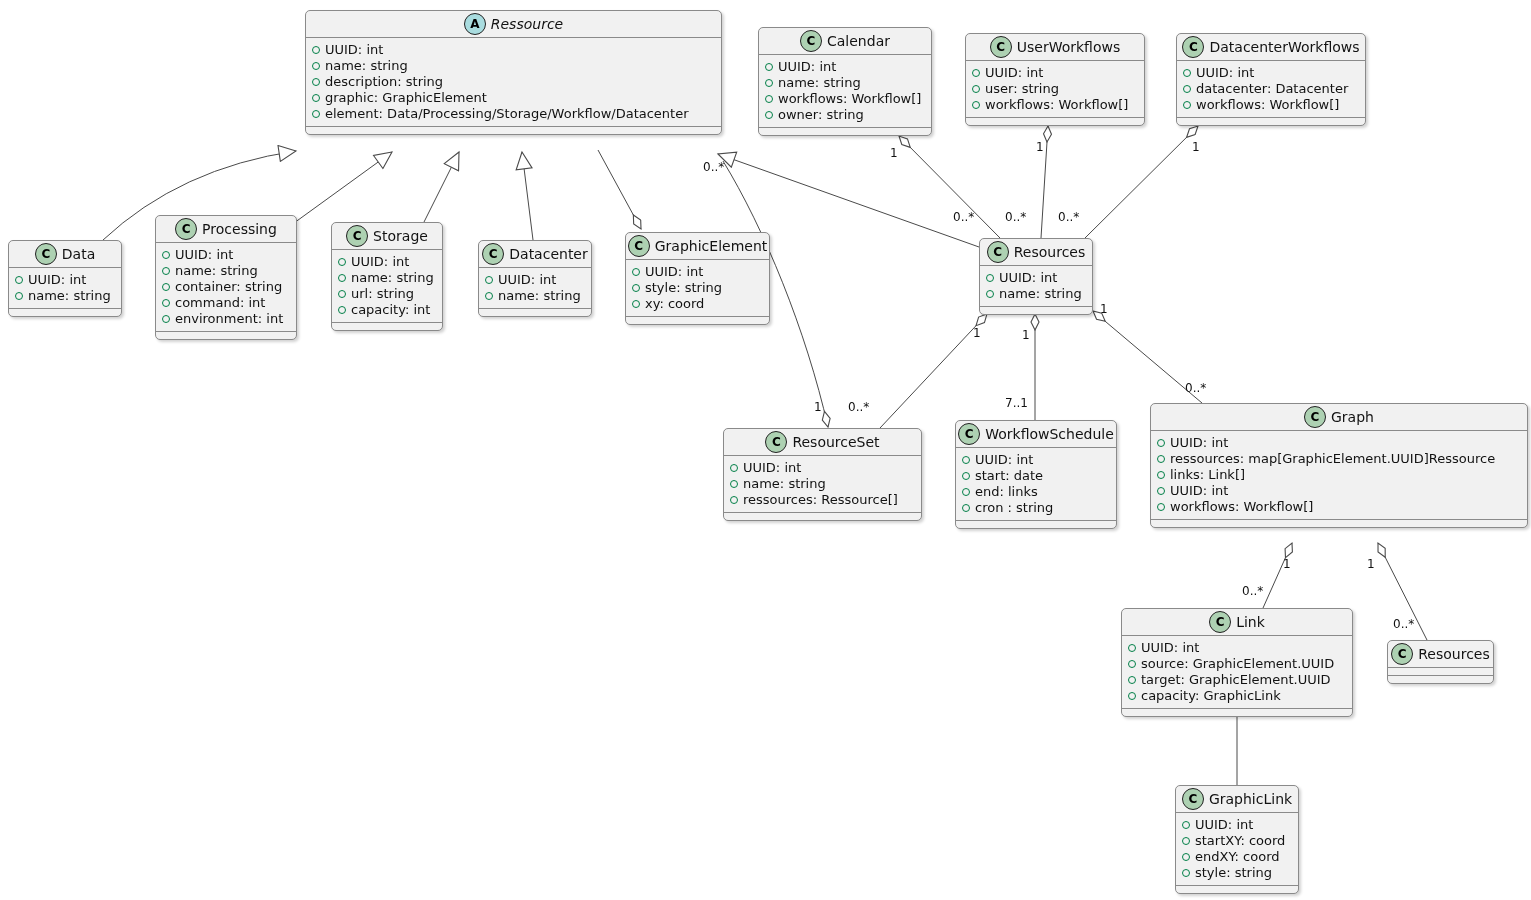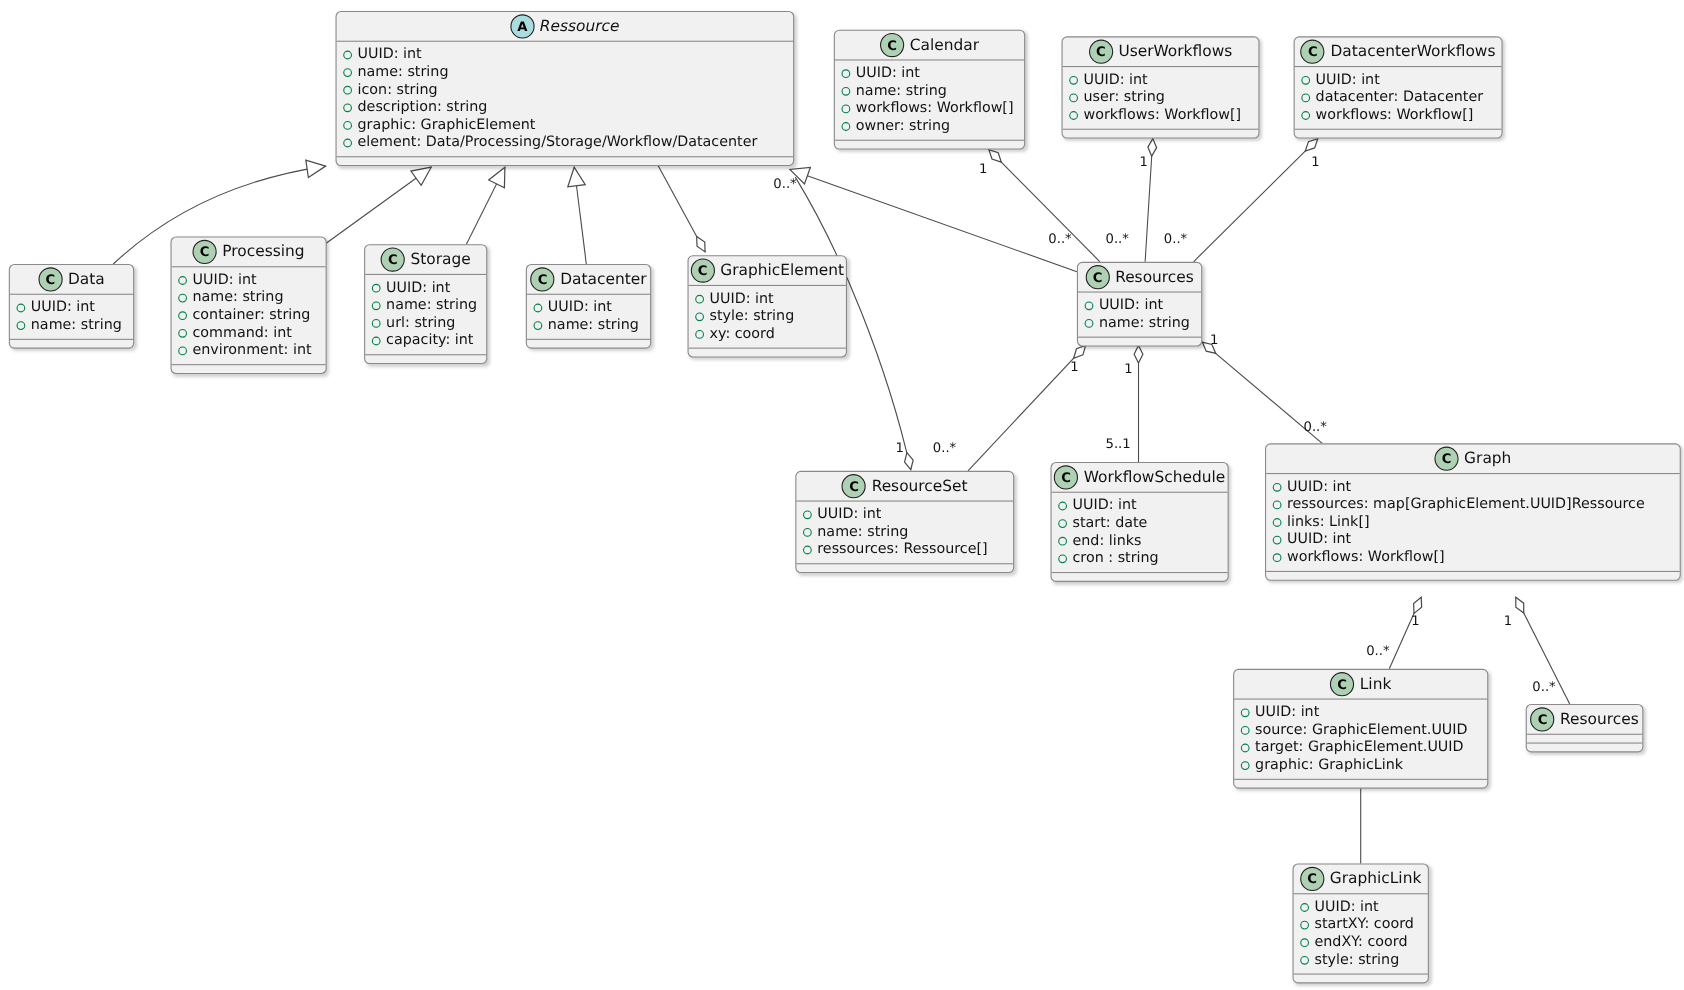--- a/index.html
+++ b/index.html
@@ -86,24 +86,20 @@
         <div class="uml-attr">
           <span class="bullet"></span>
           <span>UUID: int</span>
         </div>
         <div class="uml-attr">
           <span class="bullet"></span>
           <span>name: string</span>
         </div>
         <div class="uml-attr">
           <span class="bullet"></span>
-          <span>icon: string</span>
-        </div>
-        <div class="uml-attr">
-          <span class="bullet"></span>
           <span>description: string</span>
         </div>
         <div class="uml-attr">
           <span class="bullet"></span>
           <span>graphic: GraphicElement</span>
         </div>
         <div class="uml-attr">
           <span class="bullet"></span>
           <span>element: Data/Processing/Storage/Workflow/Datacenter</span>
         </div>
@@ -391,21 +387,21 @@
         <div class="uml-attr">
           <span class="bullet"></span>
           <span>source: GraphicElement.UUID</span>
         </div>
         <div class="uml-attr">
           <span class="bullet"></span>
           <span>target: GraphicElement.UUID</span>
         </div>
         <div class="uml-attr">
           <span class="bullet"></span>
-          <span>graphic: GraphicLink</span>
+          <span>capacity: GraphicLink</span>
         </div>
       </div>
       <div class="uml-methods"></div>
     </div>
     <div class="uml-class" style="left: 1387px; top: 640px; width: 105px;">
       <div class="uml-title">
         <span class="uml-icon icon-class">C</span>
         <span class="uml-name">Resources</span>
       </div>
       <div class="uml-attrs empty"></div>
@@ -440,20 +436,20 @@
     <span class="mult-label" style="left: 953px; top: 210px;">0..*</span>
     <span class="mult-label" style="left: 1036px; top: 140px;">1</span>
     <span class="mult-label" style="left: 1005px; top: 210px;">0..*</span>
     <span class="mult-label" style="left: 1192px; top: 140px;">1</span>
     <span class="mult-label" style="left: 1058px; top: 210px;">0..*</span>
     <span class="mult-label" style="left: 703px; top: 160px;">0..*</span>
     <span class="mult-label" style="left: 814px; top: 400px;">1</span>
     <span class="mult-label" style="left: 848px; top: 400px;">0..*</span>
     <span class="mult-label" style="left: 973px; top: 326px;">1</span>
     <span class="mult-label" style="left: 1022px; top: 328px;">1</span>
-    <span class="mult-label" style="left: 1005px; top: 396px;">5..1</span>
+    <span class="mult-label" style="left: 1005px; top: 396px;">7..1</span>
     <span class="mult-label" style="left: 1100px; top: 302px;">1</span>
     <span class="mult-label" style="left: 1185px; top: 381px;">0..*</span>
     <span class="mult-label" style="left: 1283px; top: 557px;">1</span>
     <span class="mult-label" style="left: 1242px; top: 584px;">0..*</span>
     <span class="mult-label" style="left: 1367px; top: 557px;">1</span>
     <span class="mult-label" style="left: 1393px; top: 617px;">0..*</span>
   </div>
 
 </body></html>

